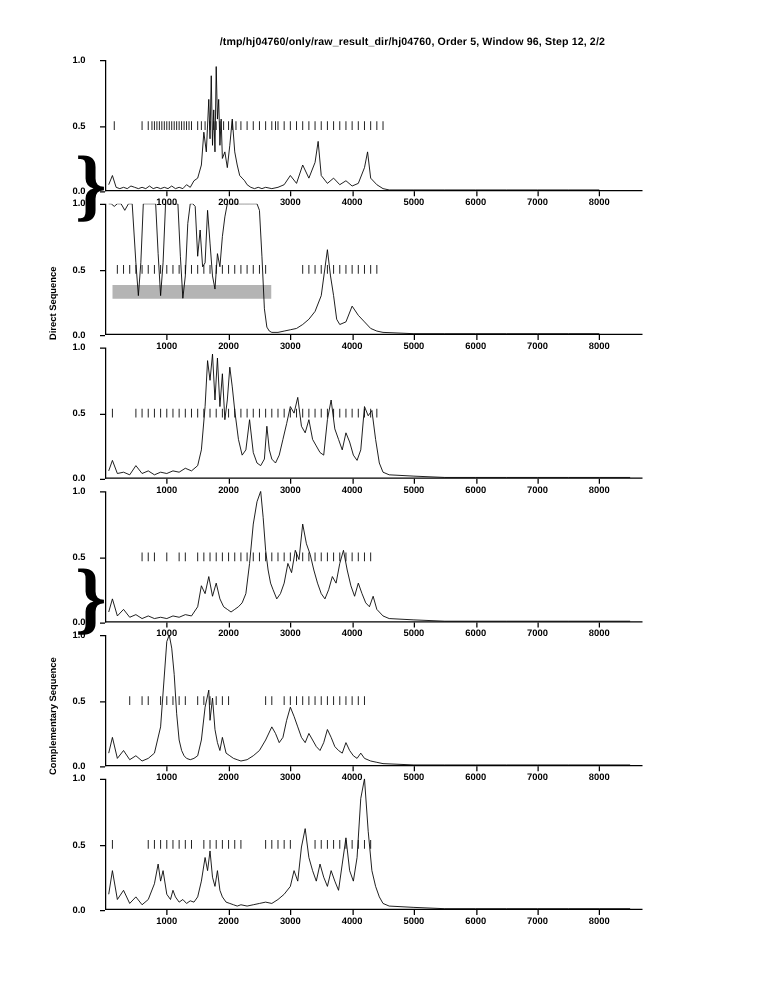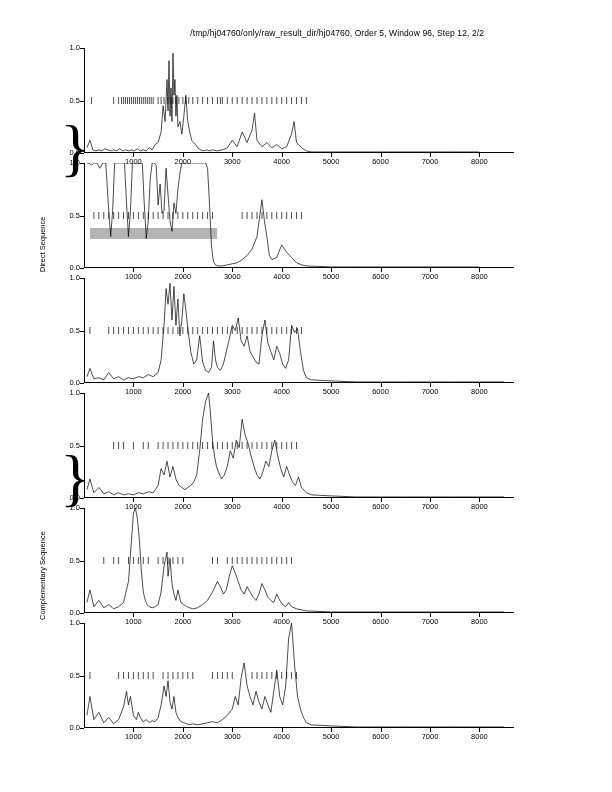--- a/index.html
+++ b/index.html
@@ -1,21 +1,21 @@
 <!DOCTYPE html>
 <html><head>
 <meta charset="utf-8">
 <style>
   html,body{margin:0;padding:0;background:#ffffff;}
   body{width:612px;height:792px;position:relative;font-family:"Liberation Sans",sans-serif;color:#000;}
-  #page{position:absolute;left:0;top:0;width:526px;height:792px;overflow:hidden;}
+  #page{position:absolute;left:0;top:0;width:526px;height:792px;overflow:hidden;font-weight:bold;}
   .title{position:absolute;top:28px;right:42px;font-size:8.5px;white-space:nowrap;letter-spacing:0.1px;}
   .panel{position:absolute;left:84px;width:430px;}
   .plotbox{position:absolute;left:0;top:0;width:100%;height:100%;border-left:1px solid #000;border-bottom:1px solid #000;box-sizing:border-box;}
-  .ytick{position:absolute;left:-26px;width:22px;text-align:right;font-size:7.5px;line-height:7.5px;}
+  .ytick{position:absolute;left:-26px;width:22px;text-align:left;font-size:7.5px;line-height:7.5px;}
   .ytickmark{position:absolute;left:-4px;width:4px;height:1px;background:#000;}
   .xtick{position:absolute;top:100%;width:30px;margin-left:-15px;text-align:center;font-size:7.5px;padding-top:4px;}
   .xtickmark{position:absolute;top:100%;width:1px;height:4px;background:#000;}
   .svgwrap{position:absolute;left:0;top:0;width:100%;height:100%;}
   .axis-label-x{position:absolute;left:0;width:612px;text-align:center;font-size:7.5px;}
   .axis-label-y{position:absolute;font-size:7.5px;transform:rotate(-90deg);transform-origin:0 0;white-space:nowrap;}
   .brace{position:absolute;font-size:18px;color:#000;font-family:"Liberation Serif",serif;}
   .greybar{position:absolute;background:#b4b4b4;}
 </style>
 </head>

